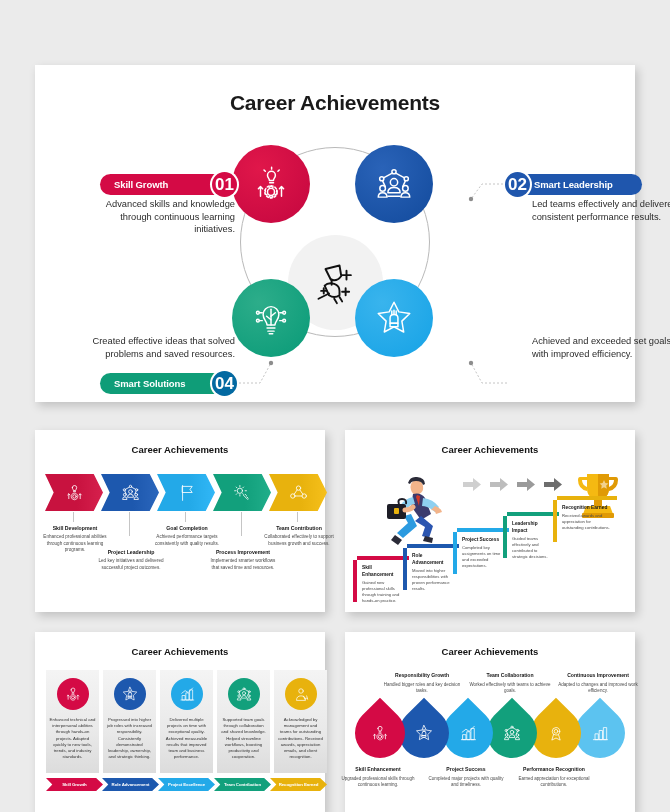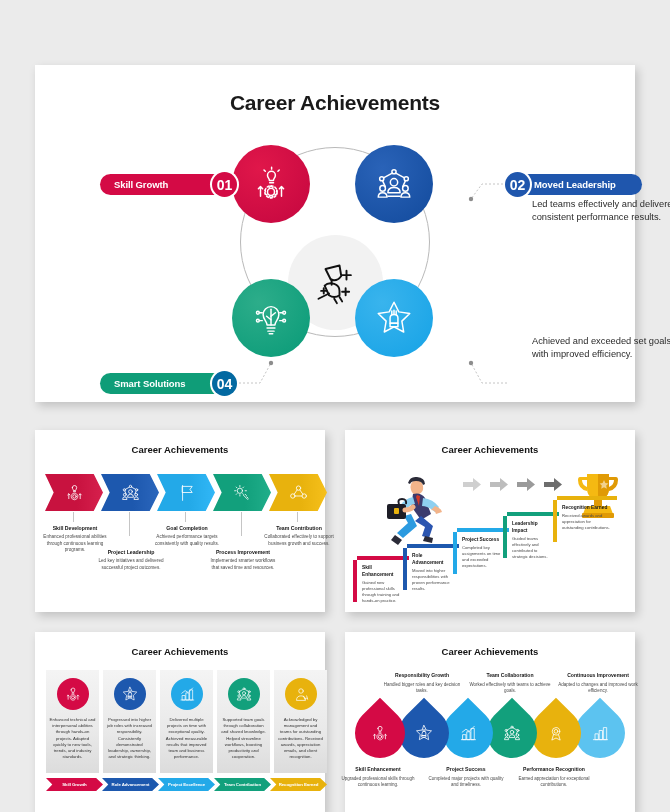--- a/index.html
+++ b/index.html
@@ -59,21 +59,21 @@
     position: absolute; height: 21px; border-radius: 11px;
     display: flex; align-items: center;
   }
   .pill .plabel {
     font-size: 9.5px; font-weight: bold; color: #ffffff;
     white-space: nowrap; letter-spacing: -0.1px;
   }
   .pill .pnum {
     width: 25px; height: 25px; border-radius: 50%;
     display: flex; align-items: center; justify-content: center;
-    font-size: 14px; font-weight: bold; color: #ffffff;
+    font-size: 17px; font-weight: bold; color: #ffffff;
     flex: 0 0 auto;
   }
   .pill.left  { padding-left: 14px; }
   .pill.right { }
   .pill.left .pnum  { margin-left: auto; margin-right: -2px; }
   .pill.right .pnum { margin-right: 4px; margin-left: -2px; }
 
   #pill1 { left: 65px;  top: 109px; width: 135px; background: #d40a45; }
   #pill1 .pnum { background: #d40a45; box-shadow: 0 0 0 2px #ffffff; }
   #pill2 { left: 472px; top: 109px; width: 135px; background: #1f56ad; justify-content: flex-start; }
@@ -258,28 +258,30 @@
           </g>
         </svg>
       </div>
 
       <div class="pill left" id="pill1">
         <span class="plabel">Skill Growth</span>
         <span class="pnum">01</span>
       </div>
       <div class="pill right" id="pill2">
         <span class="pnum">02</span>
-        <span class="plabel">Moved Leadership</span>
+        <span class="plabel">Smart Leadership</span>
       </div>
       <div class="pill left" id="pill3">
         <span class="plabel">Smart Solutions</span>
         <span class="pnum">04</span>
       </div>
 
+      <div class="desc" id="desc1">Advanced skills and knowledge through continuous learning initiatives.</div>
       <div class="desc" id="desc2">Led teams effectively and delivered consistent performance results.</div>
+      <div class="desc" id="desc3">Created effective ideas that solved problems and saved resources.</div>
       <div class="desc" id="desc4">Achieved and exceeded set goals with improved efficiency.</div>
     </div>
   </div>
 
   <div class="slide" id="t1">
     <div class="thumb-title">Career Achievements</div>
     <div class="chev-row" id="t1row">
         <div class="chev" style="background: linear-gradient(90deg, rgb(200, 18, 63) 0%, rgb(200, 18, 63) 55%, rgb(214, 32, 77) 100%);">
           <svg viewBox="0 0 48 48">
             <g fill="none" stroke="#fff" stroke-width="1.9" stroke-linecap="round" stroke-linejoin="round">

